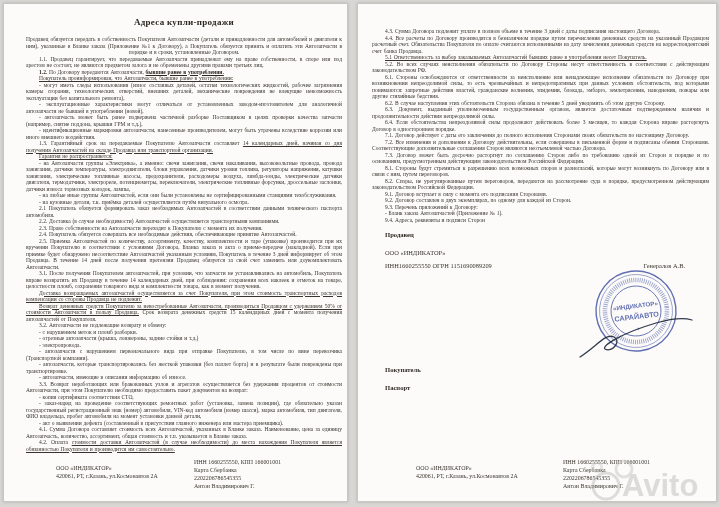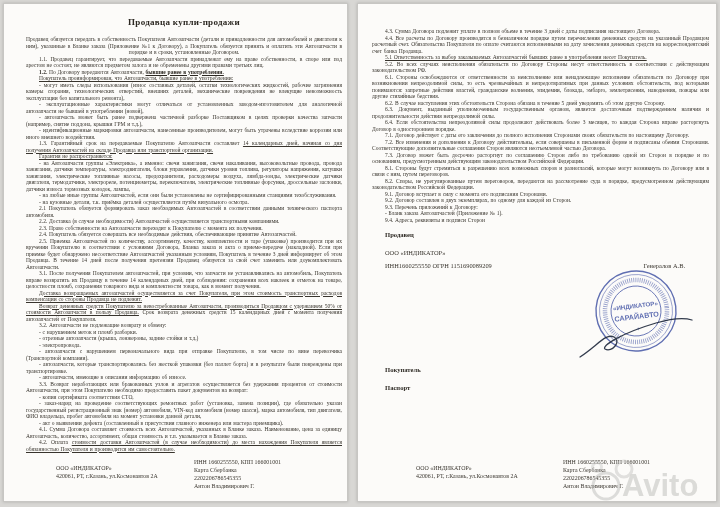--- a/index.html
+++ b/index.html
@@ -35,21 +35,21 @@
   .page-2 .f-col2{left:205px;top:0;}
   .f-line{white-space:nowrap;}
   .watermark{position:absolute;left:588px;top:458px;width:130px;height:47px;opacity:.62;pointer-events:none;}
 </style>
 </head>
 <body>
 
 <div class="canvas">
 
   <div class="page page-1">
-    <h1 class="doc-title">Продавца купли-продажи</h1>
+    <h1 class="doc-title">Адреса купли-продажи</h1>
     <div class="body-text">
         <p class="para intro"><span>Продавец обязуется передать в собственность Покупателя Автозапчасти (детали и принадлежности для автомобилей и двигатели к ним), указанные в Бланке заказа (Приложение №1 к Договору), а Покупатель обязуется принять и оплатить эти Автозапчасти в порядке и в сроки, установленные Договором.</span></p>
         <p class="para ind"><span>1.1. Продавец гарантирует, что передаваемые Автозапчасти принадлежат ему на праве собственности, в споре или под арестом не состоят, не являются предметом залога и не обременены другими правами третьих лиц.</span></p>
         <p class="para ind"><span class="b">1.2.</span><span> По Договору передаются Автозапчасти, </span><span class="u b">бывшие ранее в употреблении.</span></p>
         <p class="para ind"><span class="u">Покупатель проинформирован, что Автозапчасти, бывшие ранее в употреблении:</span></p>
         <p class="para ind"><span>- могут иметь следы использования (износ составных деталей, остатки технологических жидкостей, рабочие загрязнения камеры сгорания, технологических отверстий, внешних деталей, механические повреждения не влекущие невозможность эксплуатации без капитального ремонта),</span></p>
         <p class="para ind"><span>- эксплуатационные характеристики могут отличаться от установленных заводом-изготовителем для аналогичной автозапчасти не бывшей в употреблении (новой),</span></p>
         <p class="para ind"><span>- автозапчасть может быть ранее подвержена частичной разборке Поставщиком в целях проверки качества запчасти (например, снятие поддона, крышки ГРМ и т.д.),</span></p>
         <p class="para ind"><span>- идентификационные маркировки автозапчасти, нанесенные производителем, могут быть утрачены вследствие коррозии или иного внешнего воздействия.</span></p>
         <p class="para ind"><span>1.3. Гарантийный срок на передаваемые Покупателю Автозапчасти составляет </span><span class="u">14 календарных дней, начиная со дня получения Автозапчастей на складе Продавца или транспортной организации.</span></p>

